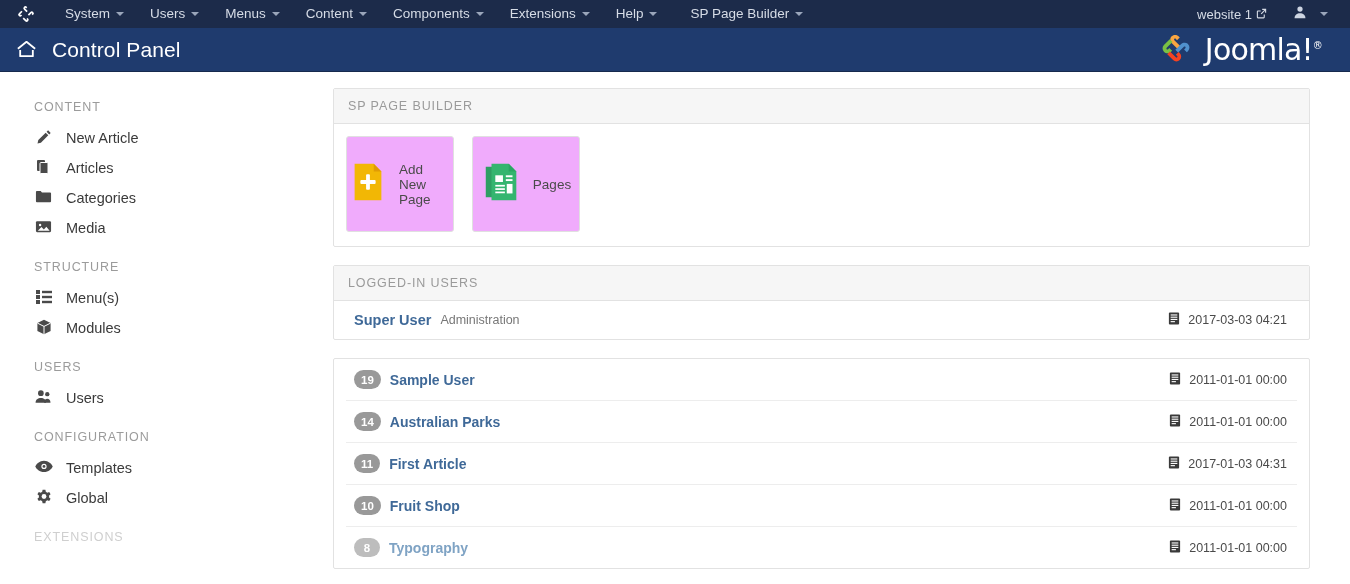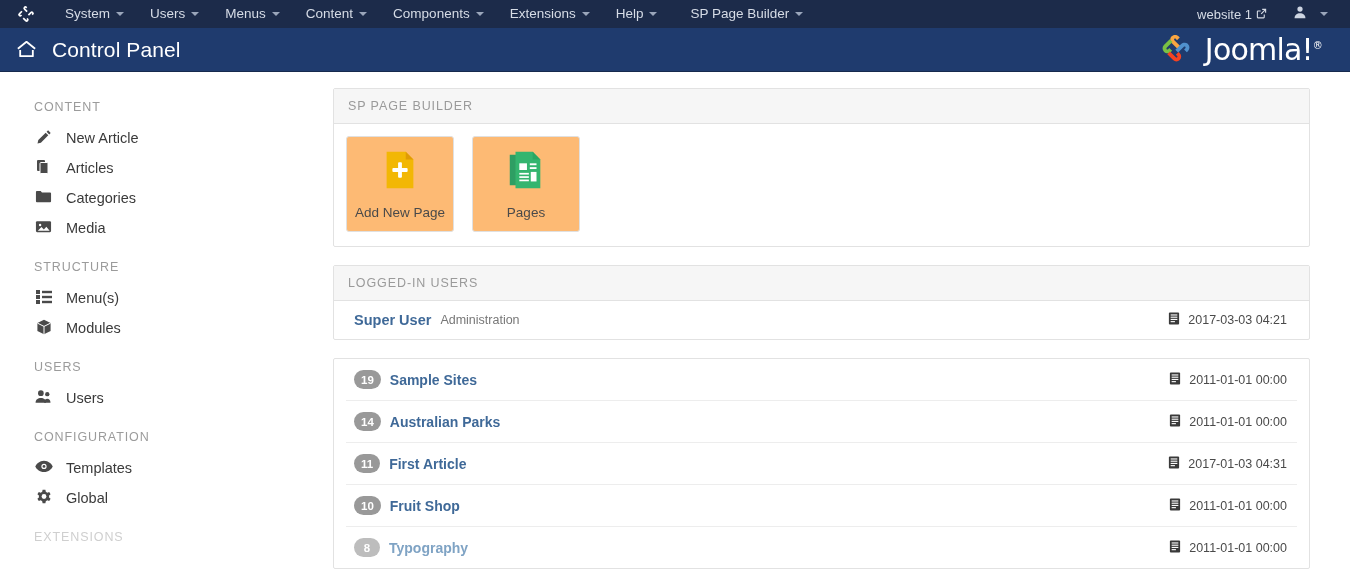--- a/index.html
+++ b/index.html
@@ -146,22 +146,22 @@
     text-transform: uppercase;
   }
   .panel-body { padding: 12px 12px 14px 12px; }
 
   
   .tiles { display: flex; gap: 18px; }
   .tile {
     width: 108px; height: 96px;
     border: 1px solid #e0e0e0;
     border-radius: 3px;
-    background: #fdba74;
-    display: flex; flex-direction: column;
+    background: #f0abfc;
+    display: flex; 
     align-items: center; justify-content: center;
     gap: 10px;
     cursor: pointer;
   }
   .tile-label { font-size: 13.5px; color: #4a4a4a; }
 
   
   .row {
     display: flex;
     align-items: center;
@@ -457,21 +457,21 @@
         </div>
       </div>
     </div>
 
     <div class="panel">
       <div class="panel-body" style="padding:0 12px;">
 
         <div class="row">
           <div class="row-main">
             <span class="badge">19</span>
-            <span class="row-link">Sample Sites</span>
+            <span class="row-link">Sample User</span>
           </div>
           <div class="row-date">
             <span>
               <svg width="12" height="13" viewBox="0 0 12 14" fill="#3a3a3a">
                   <rect x="0.5" y="0.5" width="11" height="13" rx="1"></rect>
                   <rect x="2.4" y="2.6" width="7.2" height="1.2" fill="#fff"></rect>
                   <rect x="2.4" y="5" width="7.2" height="1.2" fill="#fff"></rect>
                   <rect x="2.4" y="7.4" width="7.2" height="1.2" fill="#fff"></rect>
                   <rect x="2.4" y="9.8" width="4.6" height="1.2" fill="#fff"></rect>
                 </svg>

